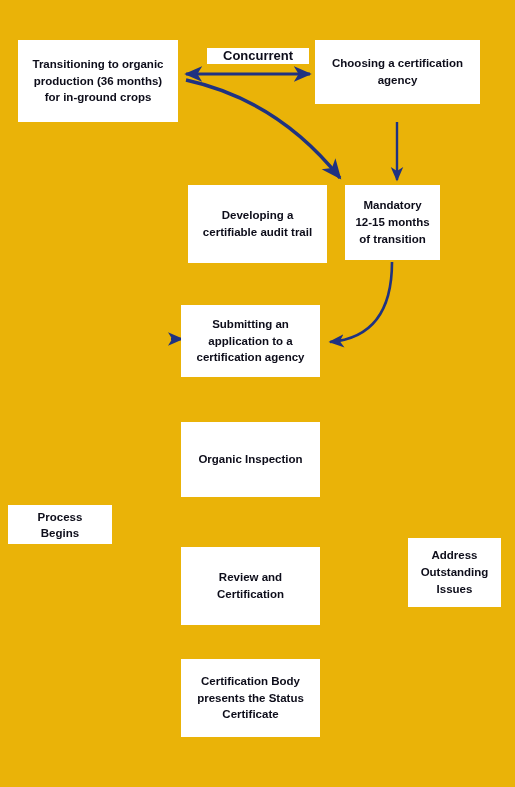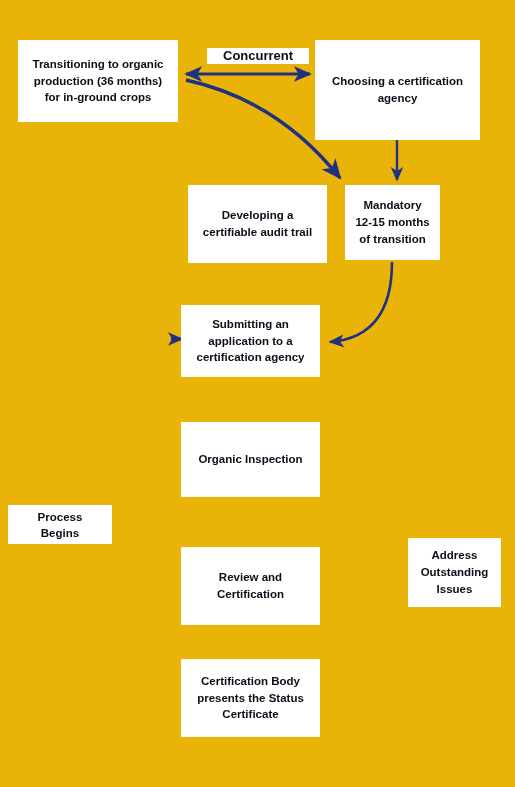--- a/index.html
+++ b/index.html
@@ -91,21 +91,21 @@
       <line x1="171" y1="339" x2="182" y2="339" stroke="#1f3281" stroke-width="2.6" marker-end="url(#ah)"></line>
     </g>
   </svg>
 
   <div class="node" style="left:18px; top:40px; width:160px; height:82px;">
     <span class="node-label">Transitioning to organic
 production (36 months)
 for in-ground crops</span>
   </div>
 
-  <div class="node" style="left:315px; top:40px; width:165px; height:100px;">
+  <div class="node" style="left:315px; top:40px; width:165px; height:64px;">
     <span class="node-label">Choosing a certification
 agency</span>
   </div>
 
   <div class="node" style="left:181px; top:185px; width:139px; height:78px;margin-left:7px;">
     <span class="node-label">Developing a
 certifiable audit trail</span>
   </div>
 
   <div class="node" style="left:345px; top:185px; width:95px; height:75px;">

